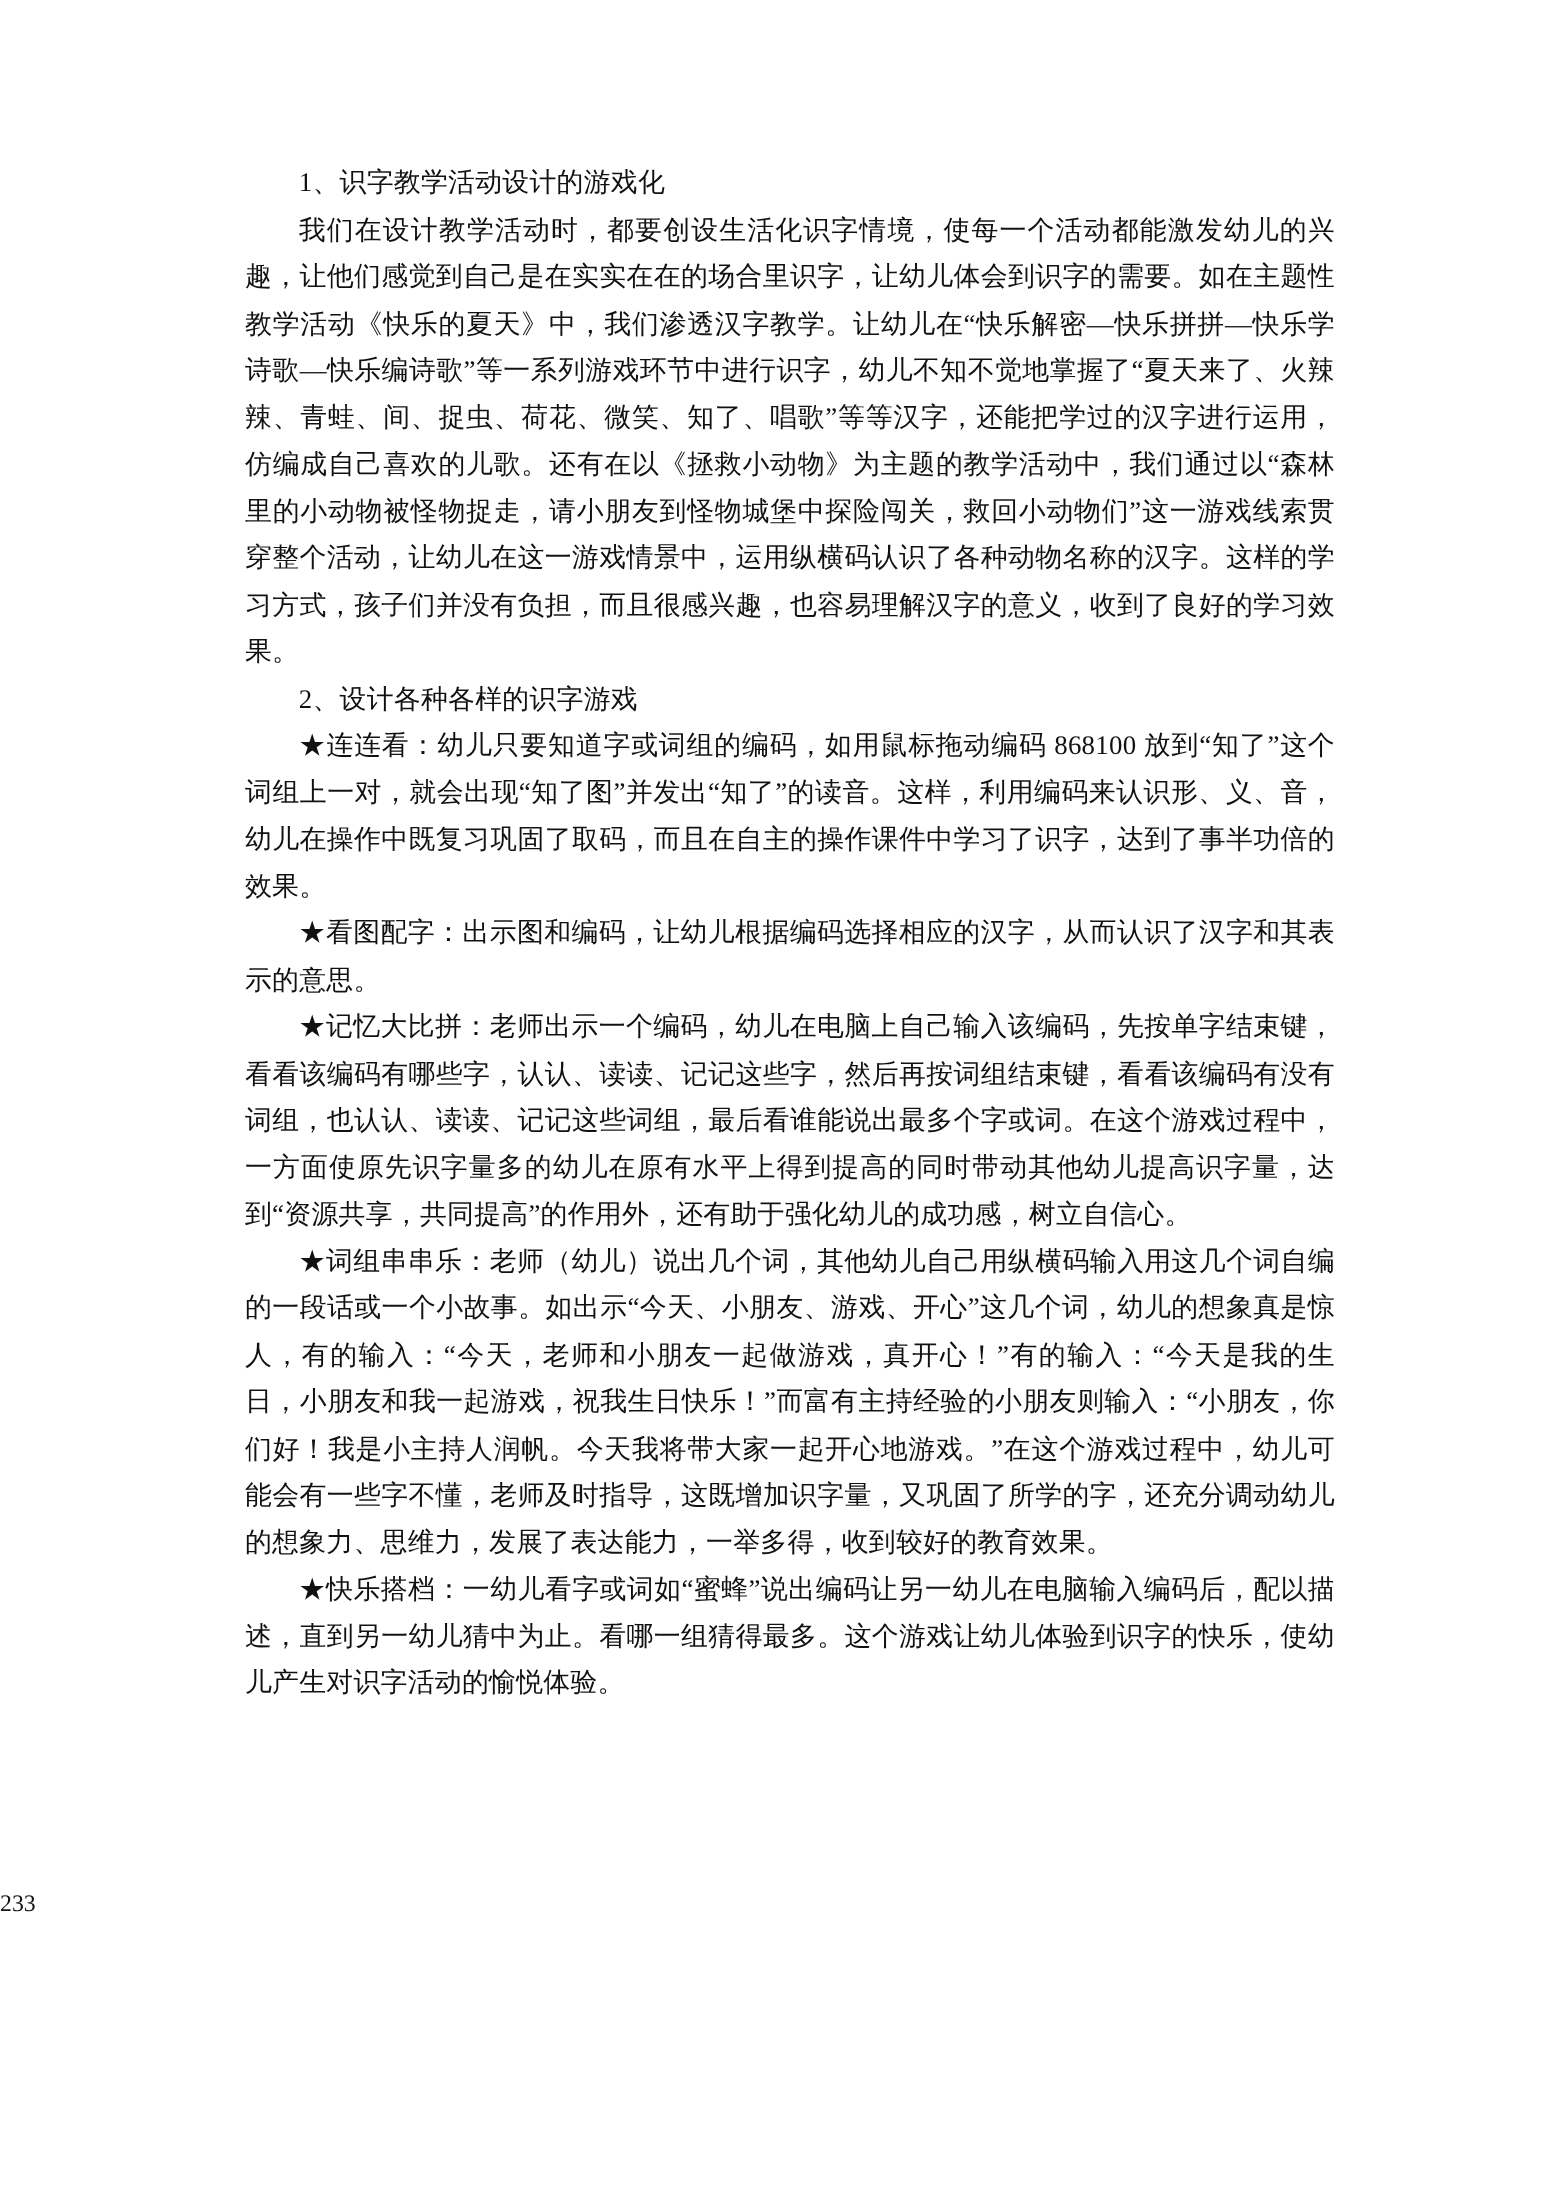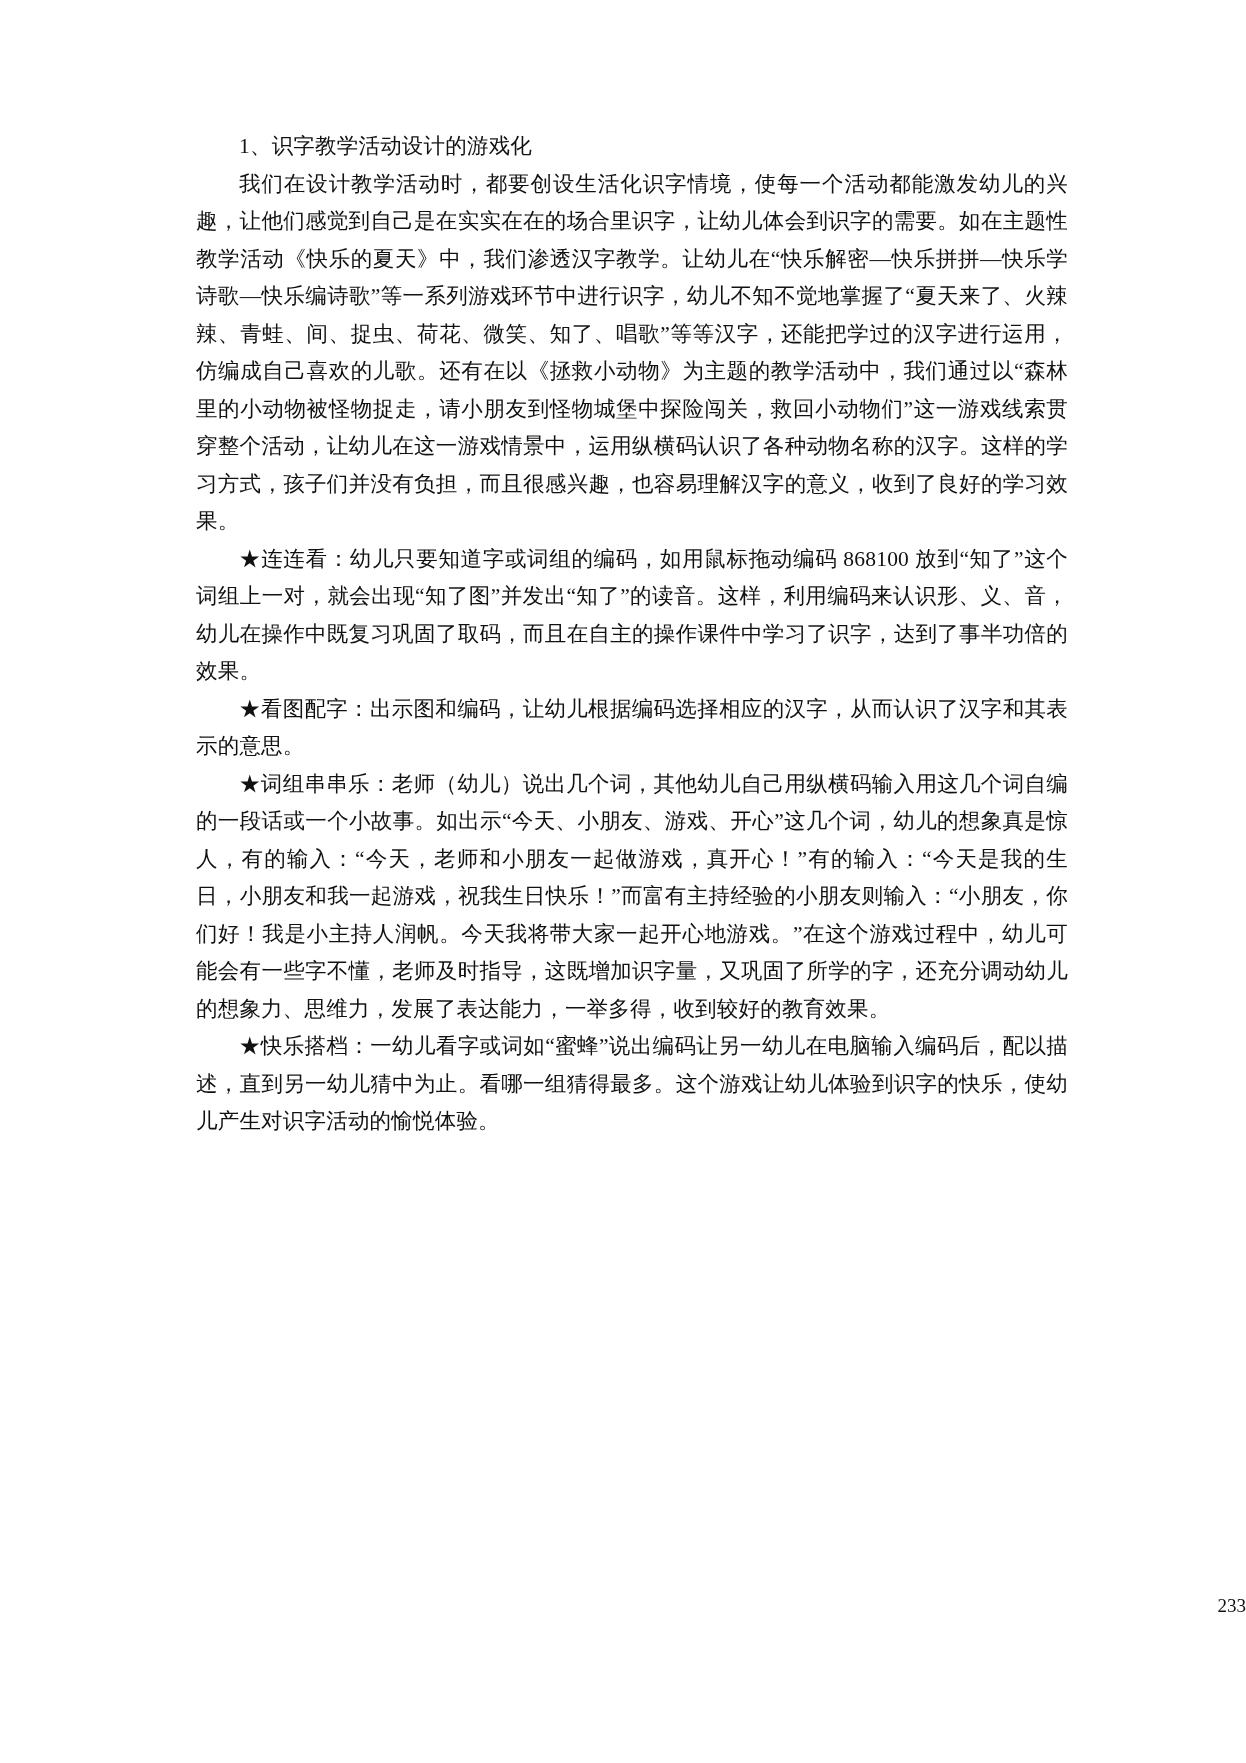--- a/index.html
+++ b/index.html
@@ -34,34 +34,36 @@
     letter-spacing: 0.2px;
     color: #111111;
   }
   .indent {
     text-indent: 2em;
   }
   .page-number {
     position: absolute;
     left: 0;
     right: 0;
-    top: 1595px;
-    text-align: right;
+    top: 1513px;
+    text-align: left;
     font-size: 19px;
     color: #111111;
     font-family: "Liberation Serif", "DejaVu Serif", serif;
   }
 </style>
 </head>
 <body>
 
 <div class="page">
   <div class="content">
     <p class="para indent">1、识字教学活动设计的游戏化</p>
     <p class="para indent">我们在设计教学活动时，都要创设生活化识字情境，使每一个活动都能激发幼儿的兴趣，让他们感觉到自己是在实实在在的场合里识字，让幼儿体会到识字的需要。如在主题性教学活动《快乐的夏天》中，我们渗透汉字教学。让幼儿在“快乐解密—快乐拼拼—快乐学诗歌—快乐编诗歌”等一系列游戏环节中进行识字，幼儿不知不觉地掌握了“夏天来了、火辣辣、青蛙、间、捉虫、荷花、微笑、知了、唱歌”等等汉字，还能把学过的汉字进行运用，仿编成自己喜欢的儿歌。还有在以《拯救小动物》为主题的教学活动中，我们通过以“森林里的小动物被怪物捉走，请小朋友到怪物城堡中探险闯关，救回小动物们”这一游戏线索贯穿整个活动，让幼儿在这一游戏情景中，运用纵横码认识了各种动物名称的汉字。这样的学习方式，孩子们并没有负担，而且很感兴趣，也容易理解汉字的意义，收到了良好的学习效果。</p>
+    <p class="para indent">2、设计各种各样的识字游戏</p>
     <p class="para indent">★连连看：幼儿只要知道字或词组的编码，如用鼠标拖动编码 868100 放到“知了”这个词组上一对，就会出现“知了图”并发出“知了”的读音。这样，利用编码来认识形、义、音，幼儿在操作中既复习巩固了取码，而且在自主的操作课件中学习了识字，达到了事半功倍的效果。</p>
     <p class="para indent">★看图配字：出示图和编码，让幼儿根据编码选择相应的汉字，从而认识了汉字和其表示的意思。</p>
+    <p class="para indent">★记忆大比拼：老师出示一个编码，幼儿在电脑上自己输入该编码，先按单字结束键，看看该编码有哪些字，认认、读读、记记这些字，然后再按词组结束键，看看该编码有没有词组，也认认、读读、记记这些词组，最后看谁能说出最多个字或词。在这个游戏过程中，一方面使原先识字量多的幼儿在原有水平上得到提高的同时带动其他幼儿提高识字量，达到“资源共享，共同提高”的作用外，还有助于强化幼儿的成功感，树立自信心。</p>
     <p class="para indent">★词组串串乐：老师（幼儿）说出几个词，其他幼儿自己用纵横码输入用这几个词自编的一段话或一个小故事。如出示“今天、小朋友、游戏、开心”这几个词，幼儿的想象真是惊人，有的输入：“今天，老师和小朋友一起做游戏，真开心！”有的输入：“今天是我的生日，小朋友和我一起游戏，祝我生日快乐！”而富有主持经验的小朋友则输入：“小朋友，你们好！我是小主持人润帆。今天我将带大家一起开心地游戏。”在这个游戏过程中，幼儿可能会有一些字不懂，老师及时指导，这既增加识字量，又巩固了所学的字，还充分调动幼儿的想象力、思维力，发展了表达能力，一举多得，收到较好的教育效果。</p>
     <p class="para indent">★快乐搭档：一幼儿看字或词如“蜜蜂”说出编码让另一幼儿在电脑输入编码后，配以描述，直到另一幼儿猜中为止。看哪一组猜得最多。这个游戏让幼儿体验到识字的快乐，使幼儿产生对识字活动的愉悦体验。</p>
 
   </div>
   <div class="page-number">233</div>
 </div>
 
 </body></html>

